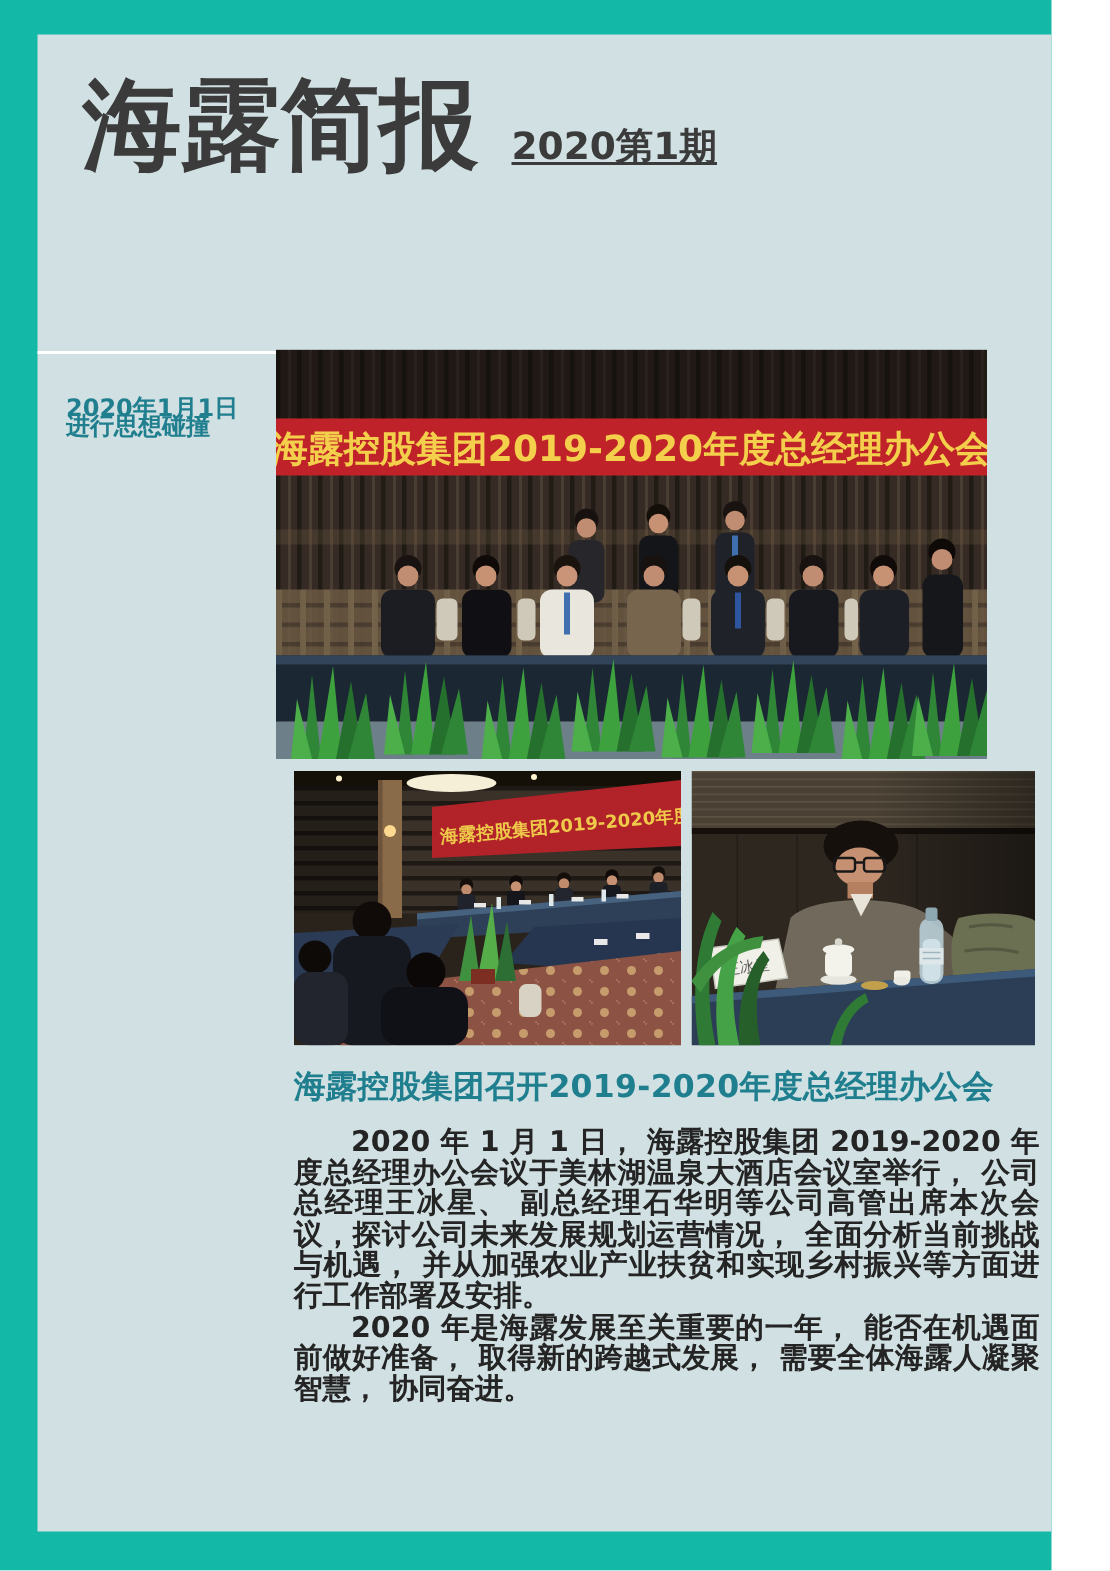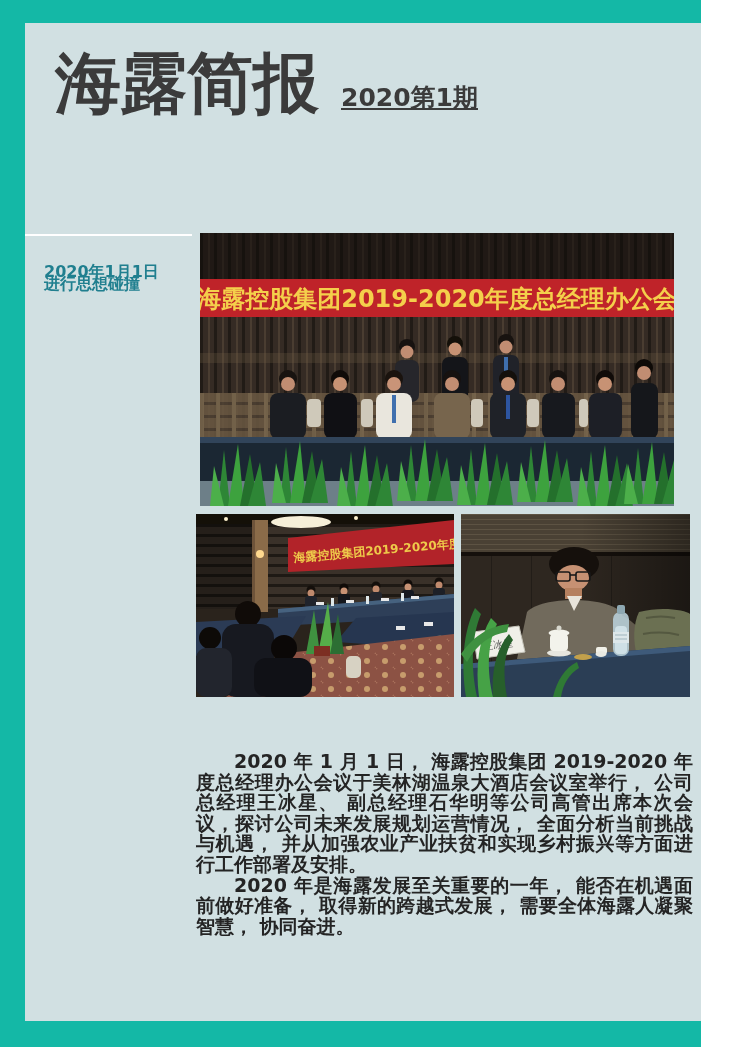--- a/index.html
+++ b/index.html
@@ -20,21 +20,21 @@
   }
   .mast-issue { font-size:25px; font-weight:bold; color:#3b3b3b;text-decoration:underline; }
 
   
   .side-rule { left:0; top:211px; width:167px; height:2px; background:#ffffff; }
   .side-date { left:19px; top:239px; font-size:16px; font-weight:bold; color:#207f8f; }
   .side-dept { left:19px; top:251px; font-size:16px; font-weight:bold; color:#207f8f; }
 
   
   .photo { overflow:hidden; }
-  .photo-main  { left:175px; top:210px; width:474px; height:273px; }
+  .photo-main  { left:159px; top:210px; width:474px; height:273px; }
   .photo-left  { left:171px; top:491px; width:258px; height:183px; }
   .photo-right { left:436px; top:491px; width:229px; height:183px; }
   .photo svg { display:block; }
 
   
   .article-title {
     left:171px; top:687px; width:510px; margin:0;
     font-size:21px; font-weight:bold; color:#207f8f; letter-spacing:0.2px;
   }
   .article-body {
@@ -307,19 +307,20 @@
         <g>
           <path d="M5 183 C0 150 2 118 14 94 L20 100 C10 124 10 154 16 183 Z" fill="#2f7a35"></path>
           <path d="M18 183 C14 152 18 124 30 104 L36 110 C26 130 26 158 32 183 Z" fill="#46a246"></path>
           <path d="M32 183 C30 156 36 134 48 120 L52 126 C42 140 42 162 46 183 Z" fill="#275f2b"></path>
           <path d="M0 140 C14 120 30 112 48 110 L46 118 C30 120 16 130 6 148 Z" fill="#3f9140"></path>
           <path d="M92 183 C96 166 104 154 116 148 L118 154 C108 160 102 170 100 183 Z" fill="#2f7a35"></path>
         </g>
       </svg>
     </div>
 
+    <h2 class="article-title">海露控股集团召开2019-2020年度总经理办公会</h2>
     <div class="article-body">
       <p>2020 年 1 月 1 日， 海露控股集团 2019-2020 年度总经理办公会议于美林湖温泉大酒店会议室举行， 公司总经理王冰星、 副总经理石华明等公司高管出席本次会议，探讨公司未来发展规划运营情况， 全面分析当前挑战与机遇， 并从加强农业产业扶贫和实现乡村振兴等方面进行工作部署及安排。</p>
       <p>2020 年是海露发展至关重要的一年， 能否在机遇面前做好准备， 取得新的跨越式发展， 需要全体海露人凝聚智慧， 协同奋进。</p>
     </div>
 
   </div>
 </div>
 
 </body></html>

